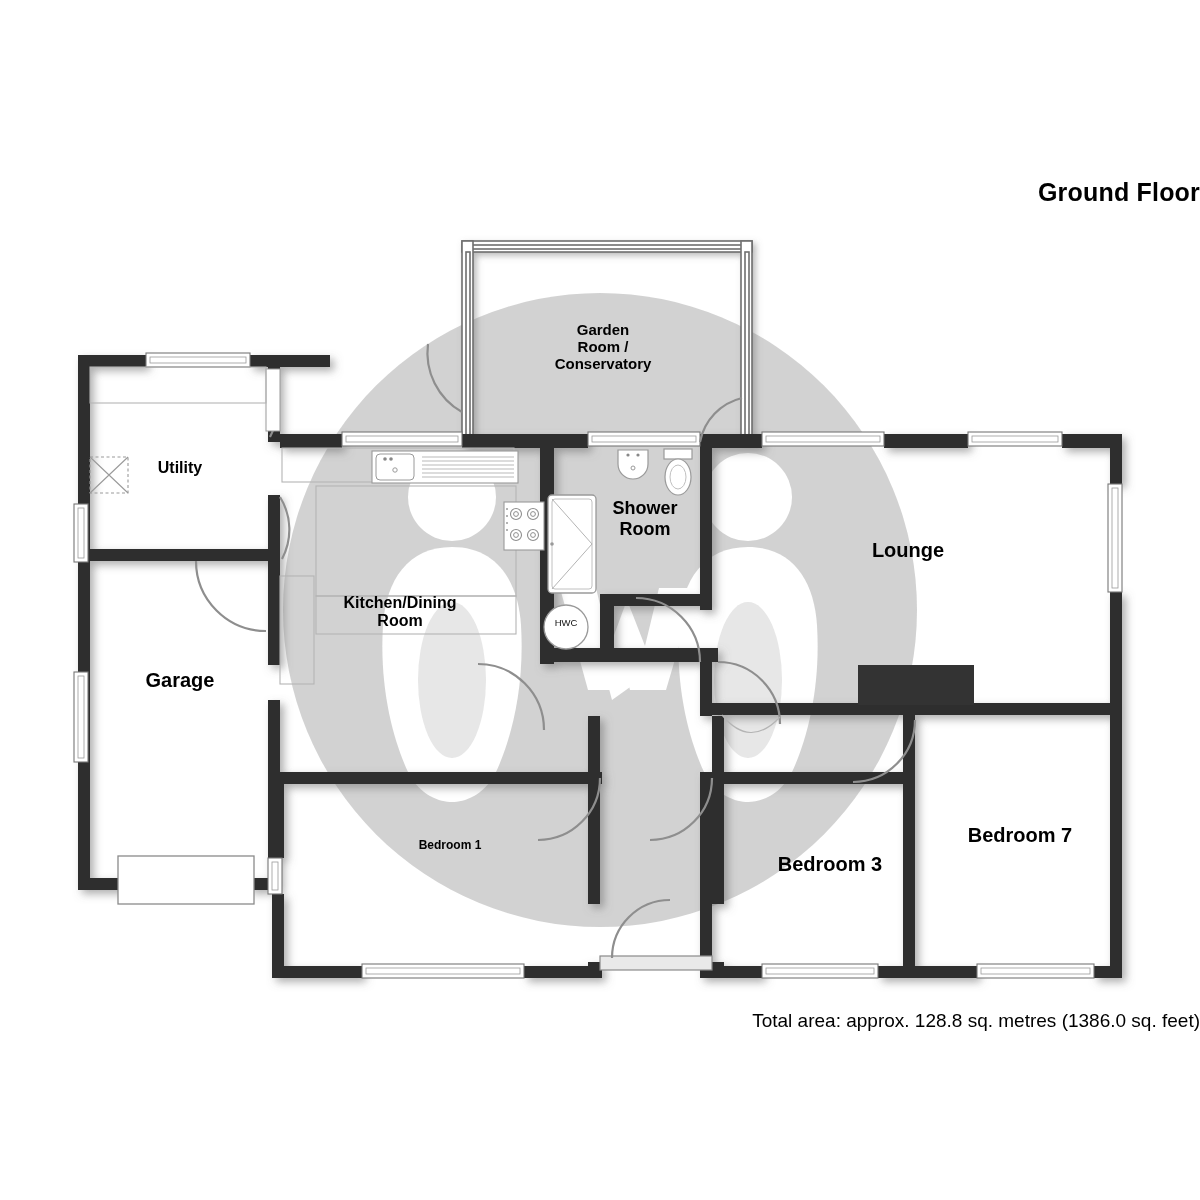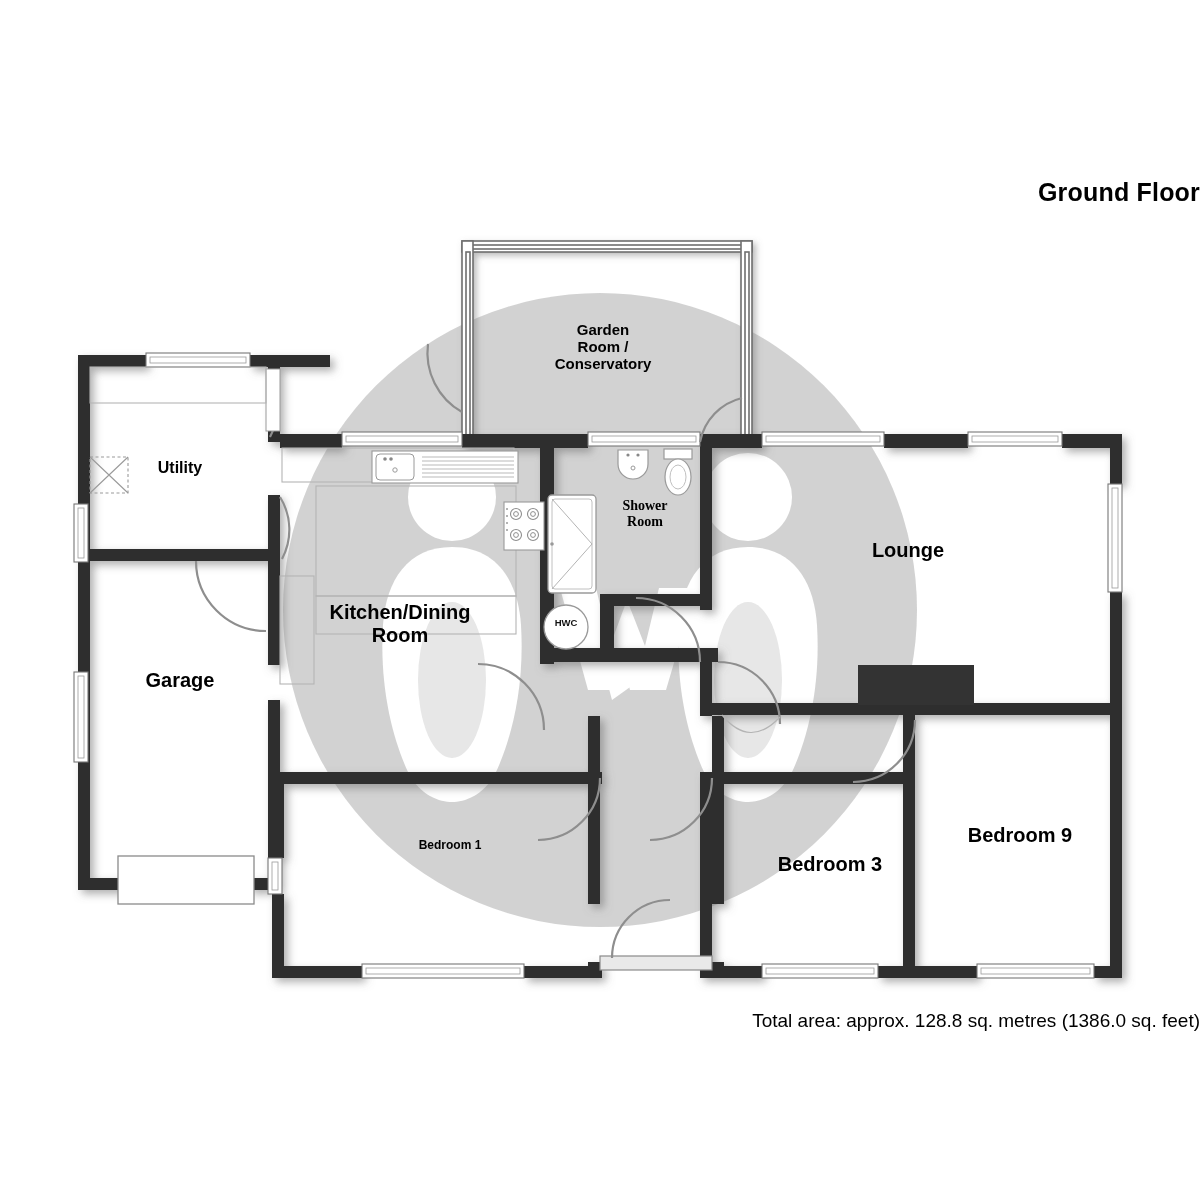--- a/index.html
+++ b/index.html
@@ -29,30 +29,30 @@
     position:absolute;
     font-weight:bold;
     color:#000;
     text-align:center;
     line-height:1.14;
     white-space:pre-line;
     pointer-events:none;
   }
   .rl-utility  {left:100px; top:459px; width:160px; font-size:16px;}
   .rl-garage   {left:95px;  top:669px; width:170px; font-size:20px;}
-  .rl-kitchen  {left:300px; top:594px; width:200px; font-size:20px;margin-top:7px;}
+  .rl-kitchen  {left:300px; top:594px; width:200px; font-size:16px;}
   .rl-garden   {left:513px; top:321px; width:180px; font-size:15px;}
-  .rl-shower   {left:570px; top:498px; width:150px; font-size:14px;font-family:Liberation Serif, serif;}
+  .rl-shower   {left:570px; top:498px; width:150px; font-size:18px;}
   .rl-lounge   {left:828px; top:539px; width:160px; font-size:20px;}
   .rl-hall     {left:573px; top:715px; width:165px; font-size:19px;}
   .rl-bed1     {left:360px; top:839px; width:180px; font-size:12px;}
   .rl-bed3     {left:740px; top:853px; width:180px; font-size:20px;}
   .rl-bed2     {left:930px; top:824px; width:180px; font-size:20px;}
   .hwc-label{position:absolute;left:545px;top:617px;width:42px;text-align:center;
-             font-size:9.5px;font-weight:bold;color:#111;pointer-events:none;}
+             font-size:9.5px;font-weight:normal;color:#111;pointer-events:none;}
 </style>
 </head>
 <body>
 
 <div id="stage">
 
   <div class="hdr" id="title">Ground Floor</div>
 
   <div id="plan">
     <svg width="1200" height="1200" viewBox="0 0 1200 1200">
@@ -352,19 +352,19 @@
     <div class="rlabel rl-kitchen">Kitchen/Dining
 Room</div>
     <div class="rlabel rl-garden">Garden
 Room /
 Conservatory</div>
     <div class="rlabel rl-shower">Shower
 Room</div>
     <div class="rlabel rl-lounge">Lounge</div>
     <div class="rlabel rl-bed1">Bedroom 1</div>
     <div class="rlabel rl-bed3">Bedroom 3</div>
-    <div class="rlabel rl-bed2">Bedroom 9</div>
+    <div class="rlabel rl-bed2">Bedroom 7</div>
     <div class="hwc-label">HWC</div>
   </div>
 
   <div class="hdr" id="total">Total area: approx. 128.8 sq. metres (1386.0 sq. feet)</div>
 
 </div>
 
 </body></html>

